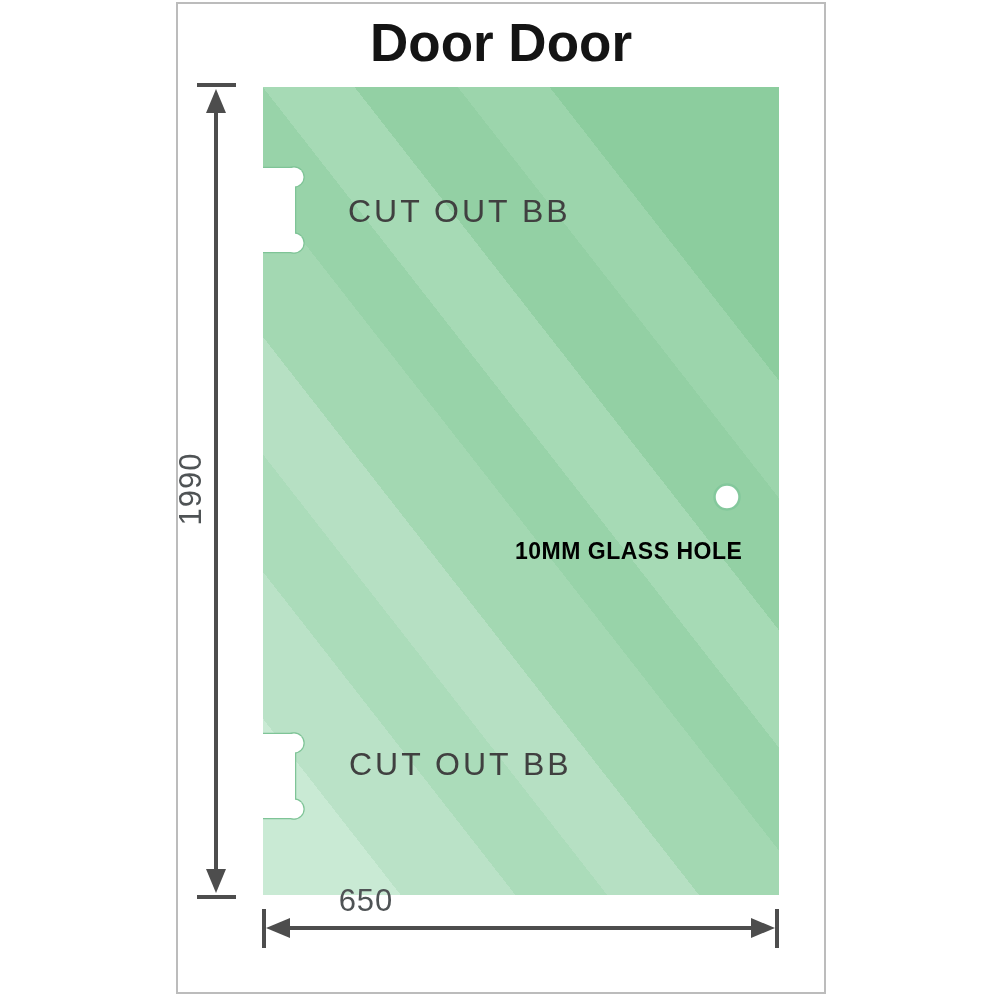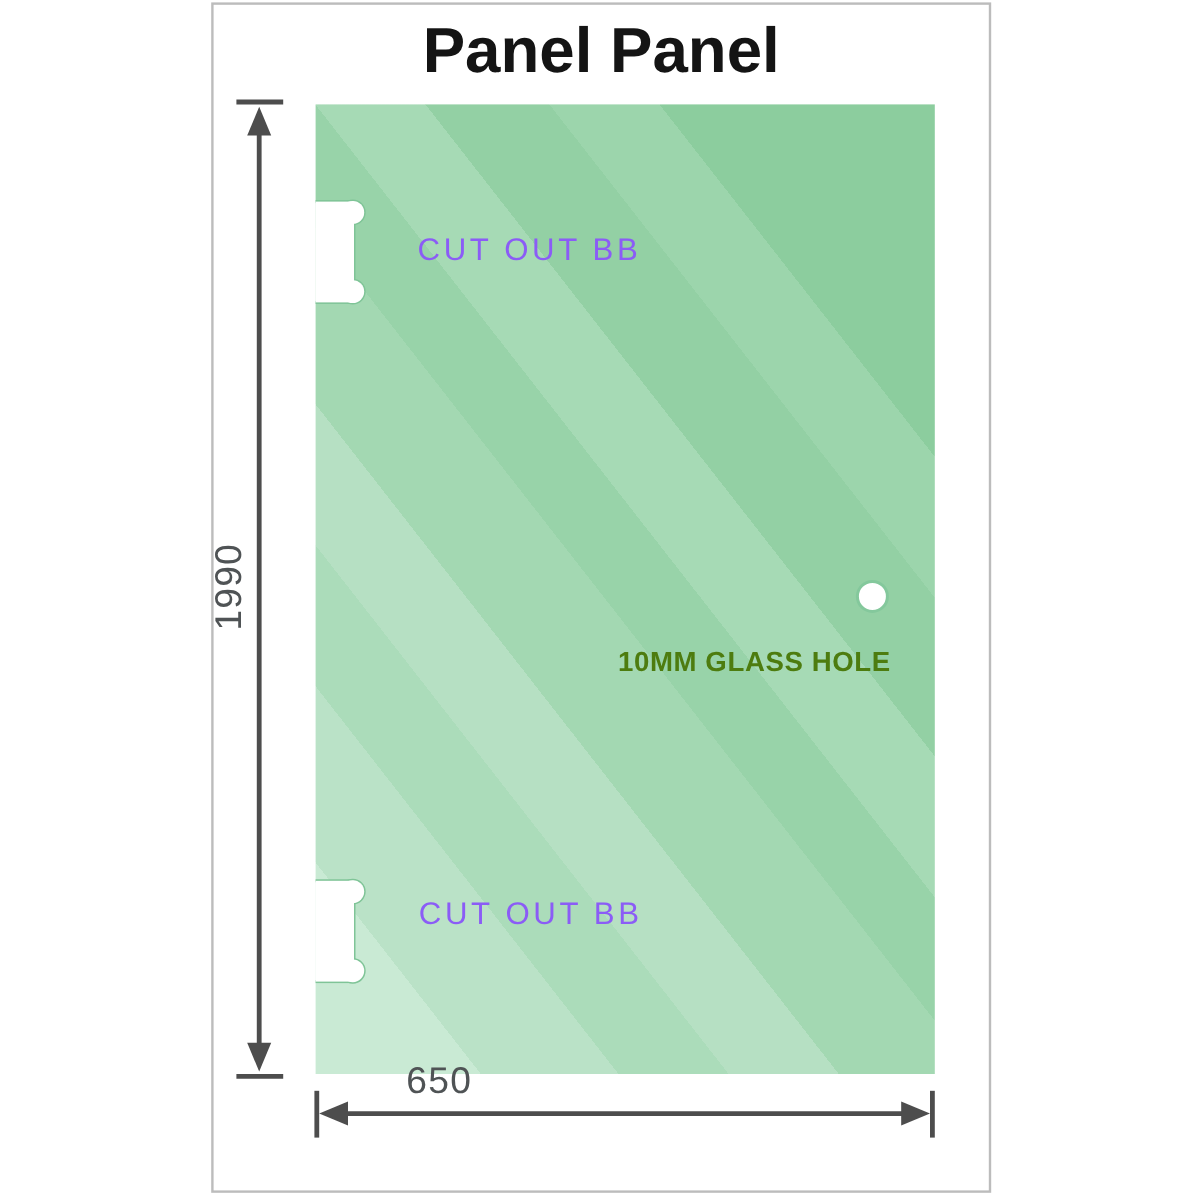--- a/index.html
+++ b/index.html
@@ -27,45 +27,45 @@
       #98d3a9 48%, #98d3a9 55%,
       #a6dab5 55%, #a6dab5 63%,
       #93d0a4 63%, #93d0a4 72%,
       #9cd5ac 72%, #9cd5ac 80%,
       #8ccd9e 80%, #8ccd9e 100%);
   }
   svg.overlay{position:absolute;left:0;top:0;pointer-events:none;}
   .dim{stroke:#4d4d4d;stroke-width:4;}
   .dimfill{fill:#4d4d4d;}
   .cutout-label{
-    position:absolute;font-size:26px;color:#8b5cf6;letter-spacing:3px;
+    position:absolute;font-size:32px;color:#404040;letter-spacing:3px;
     font-weight:400;white-space:nowrap;
   }
   .cutout-label.top{left:348px;top:193px;}
   .cutout-label.bottom{left:349px;top:746px;}
   .hole-label{
     position:absolute;left:515px;top:538px;font-size:23px;font-weight:700;
-    color:#4d7c0f;letter-spacing:0.5px;white-space:nowrap;
+    color:#000000;letter-spacing:0.5px;white-space:nowrap;
   }
   .dim-label{color:#4f5355;font-size:31px;letter-spacing:1px;}
   .dim-height{
     position:absolute;left:126px;top:472px;width:130px;height:34px;
     transform:rotate(-90deg);text-align:center;line-height:34px;
   }
   .dim-width{
     position:absolute;left:316px;top:884px;width:100px;height:34px;
     text-align:center;line-height:34px;
   }
 </style>
 </head>
 <body>
 
 <div class="frame"></div>
 
-<div class="title">Panel Panel</div>
+<div class="title">Door Door</div>
 
 <div class="panel"></div>
 
 <svg class="overlay" width="1000" height="1000" viewBox="0 0 1000 1000">
   <defs>
     <clipPath id="panelClip">
         <rect x="263" y="87" width="516" height="808"></rect>
       </clipPath>
   </defs>
 

